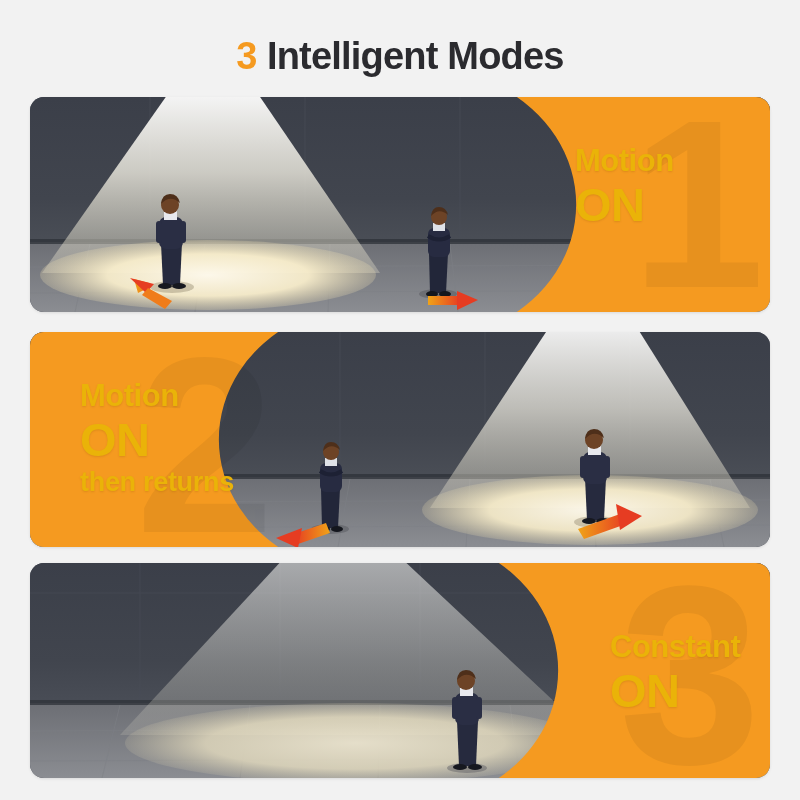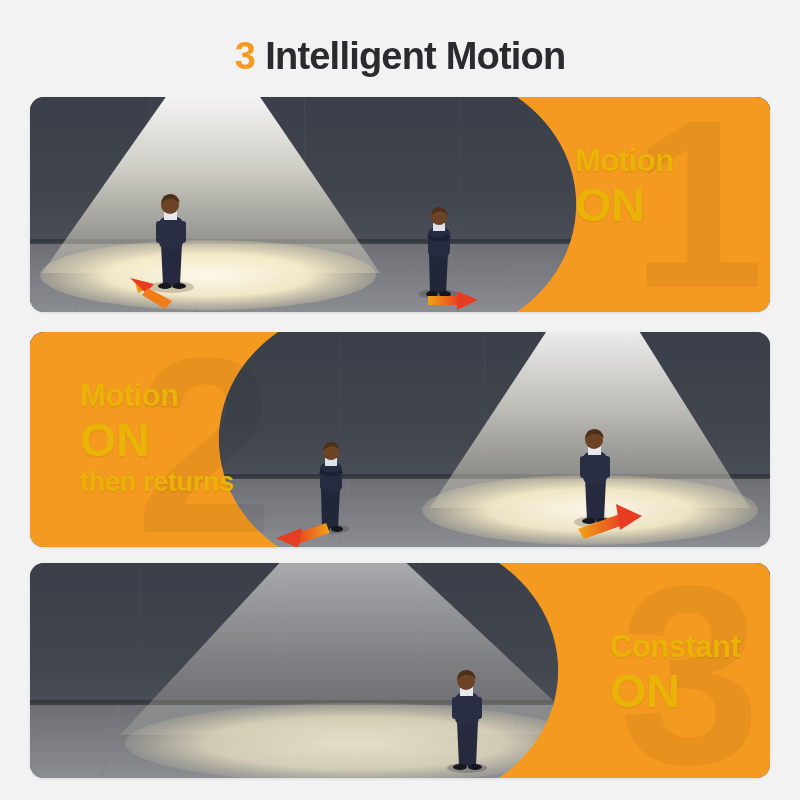--- a/index.html
+++ b/index.html
@@ -109,21 +109,21 @@
   .cap-p2 { top: 48px; left: 50px; }
   .cap-p3 { top: 68px; left: 580px; }
 </style>
 </head>
 <body>
 
 <div class="page">
 
   <div class="title-bar">
     <span class="title-num">3</span>
-    <span class="title-text">Intelligent Motion</span>
+    <span class="title-text">Intelligent Modes</span>
   </div>
 
   <div class="panel panel-1">
     <svg class="scene" viewBox="0 0 740 215" preserveAspectRatio="none">
       <defs>
         <linearGradient id="wall1" x1="0" y1="0" x2="0" y2="1">
           <stop offset="0%" stop-color="#3b3f49"></stop>
           <stop offset="70%" stop-color="#41454e"></stop>
           <stop offset="100%" stop-color="#4a4e56"></stop>
         </linearGradient>

